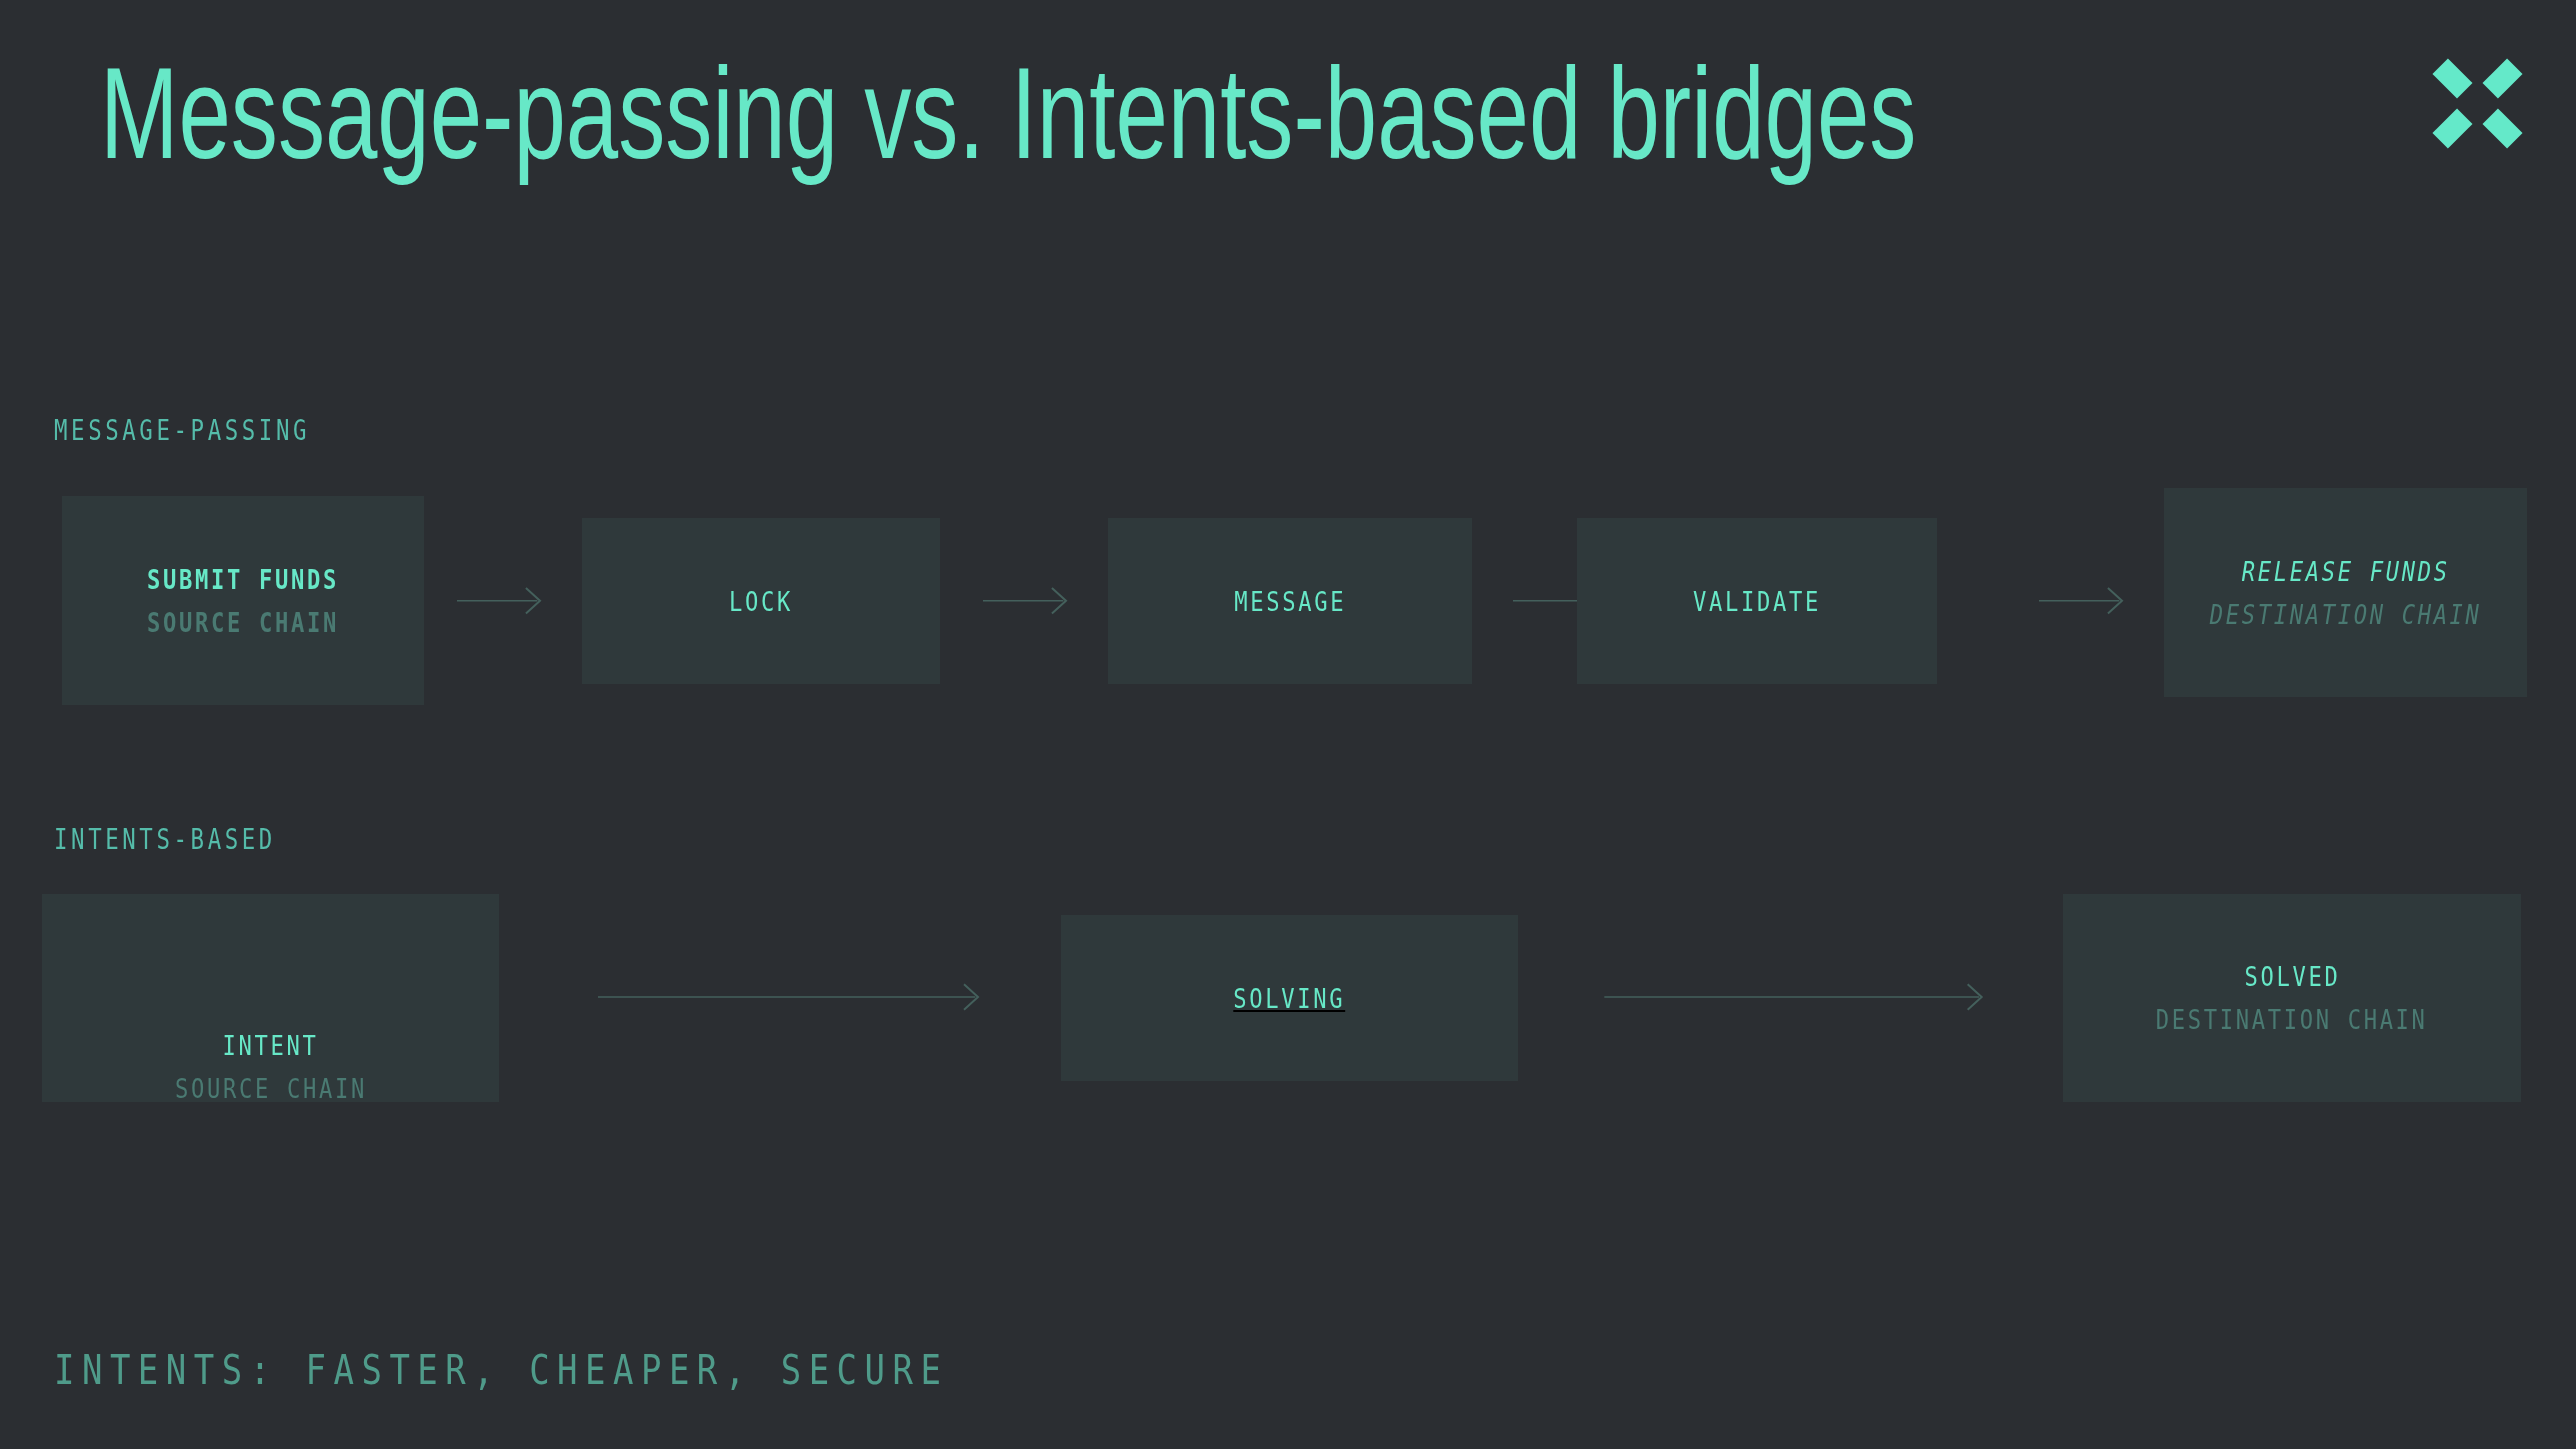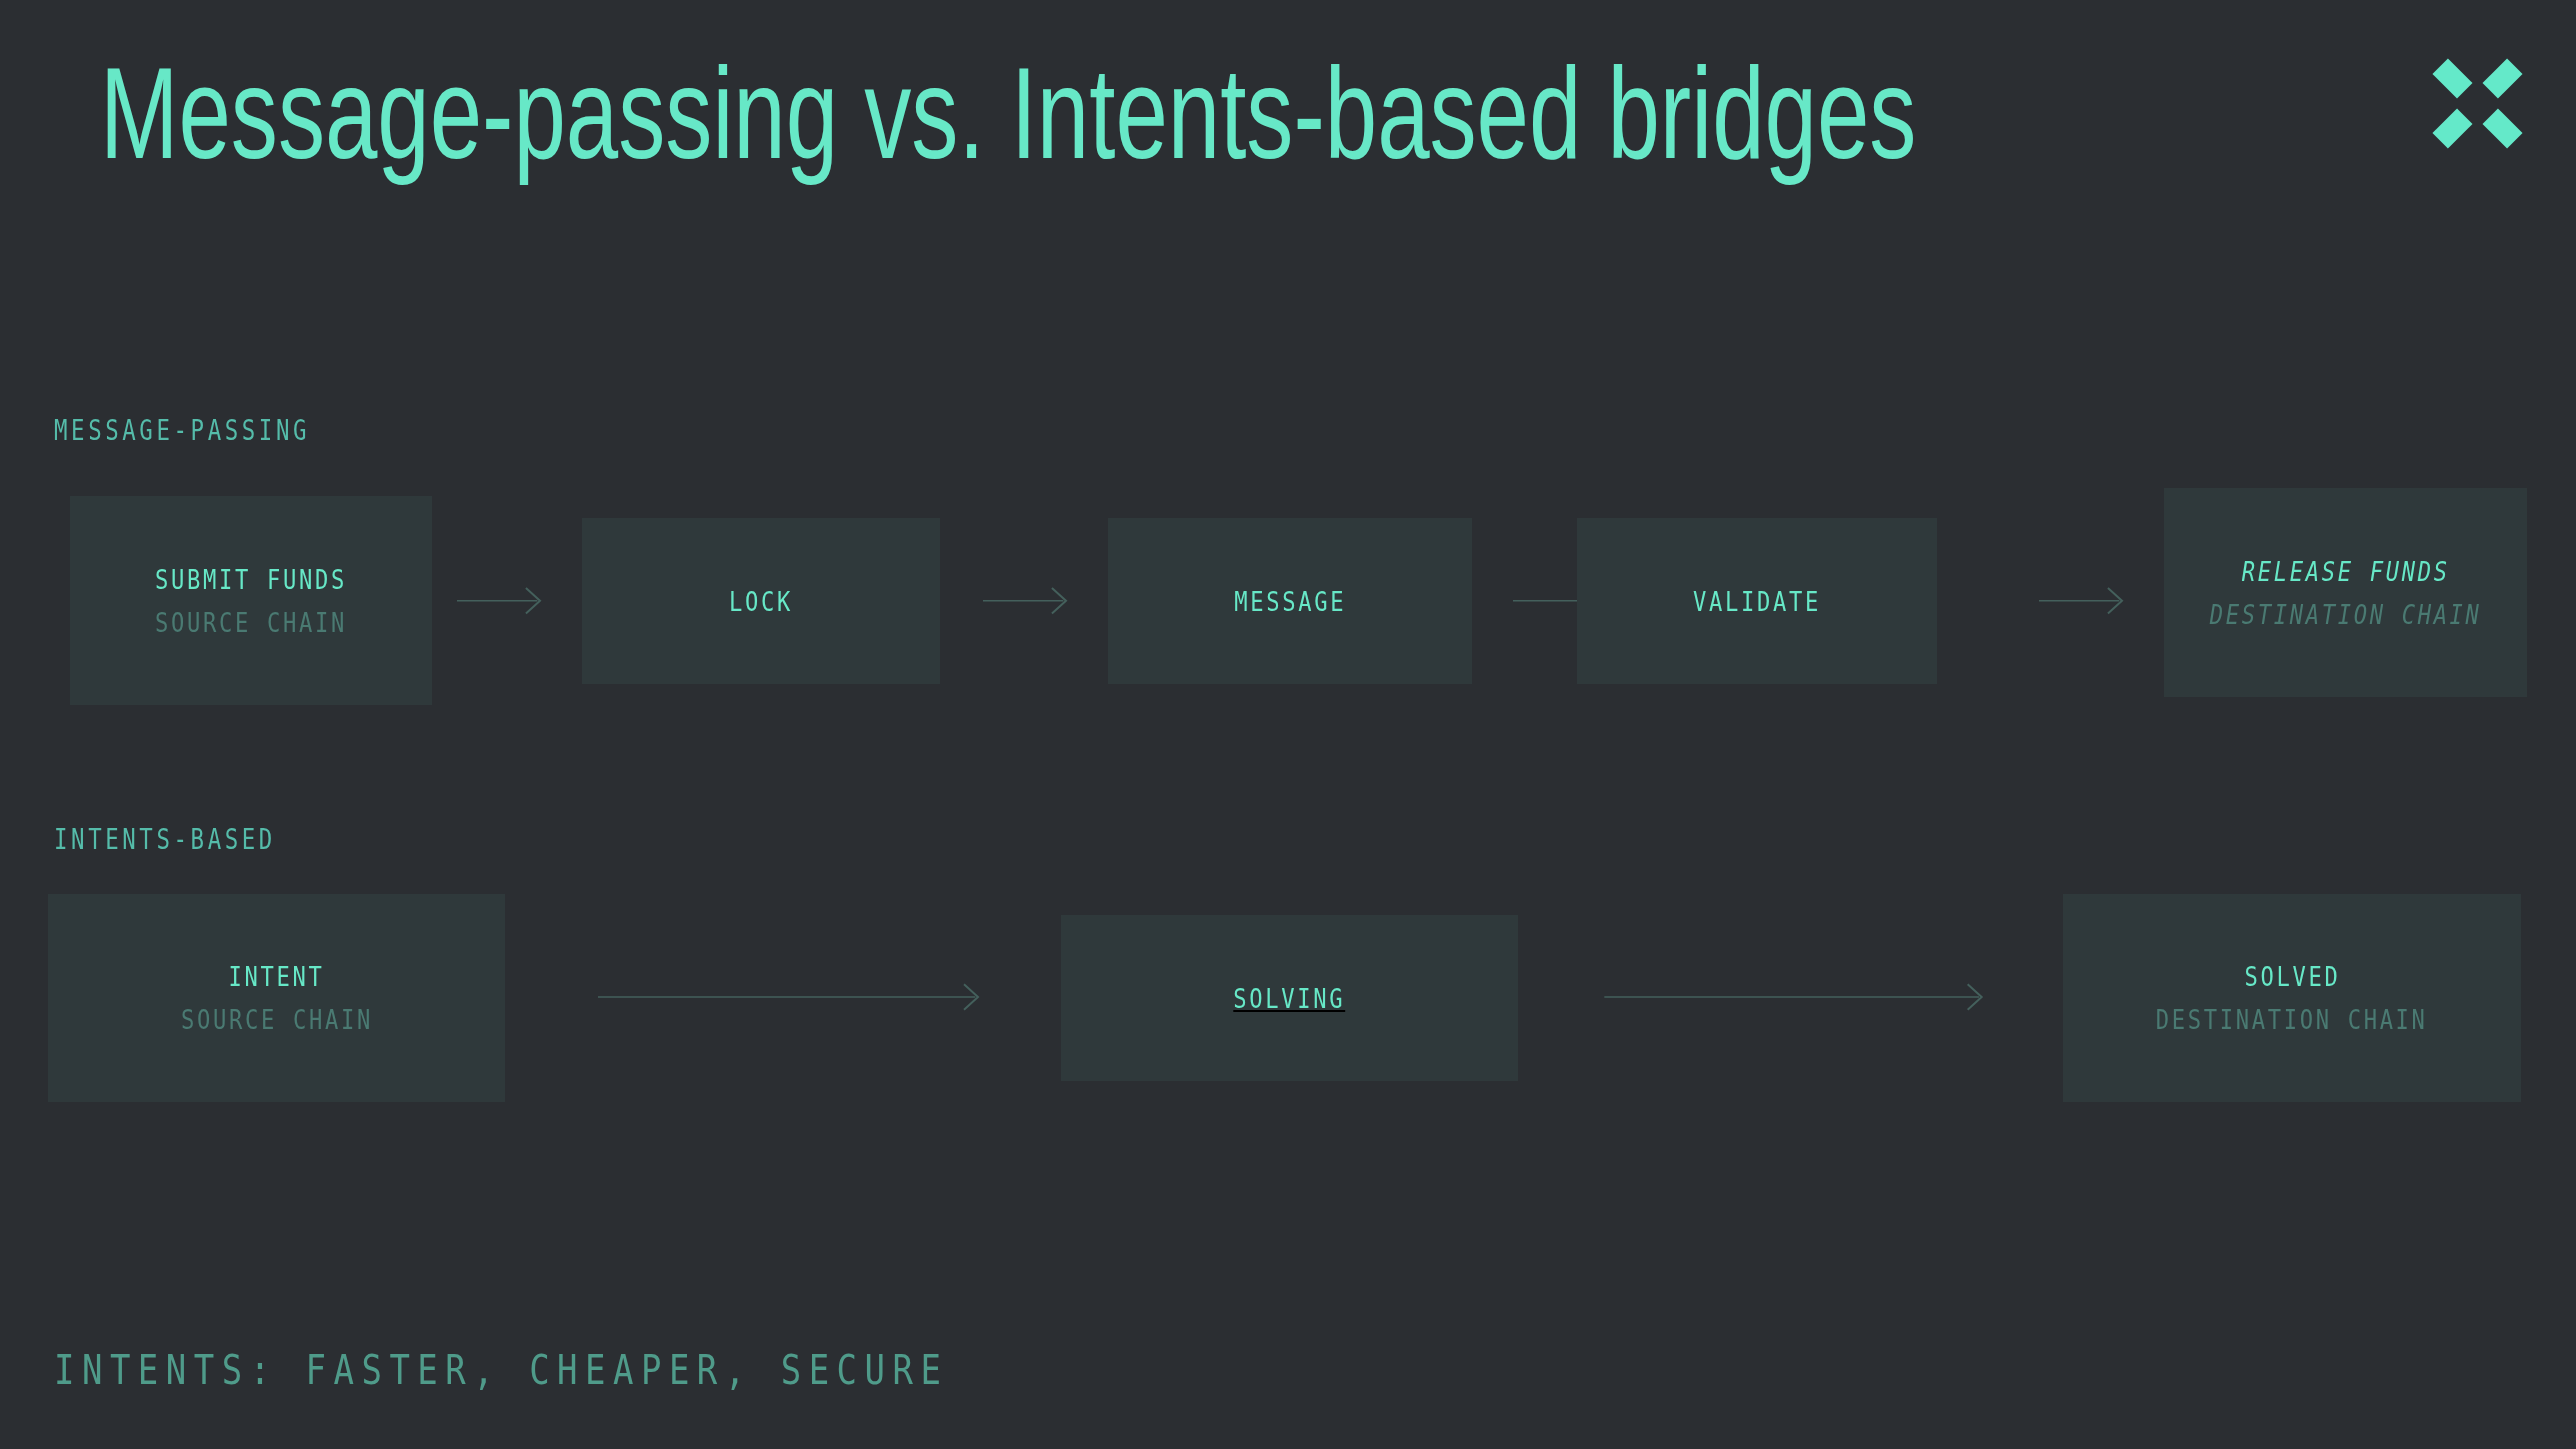--- a/index.html
+++ b/index.html
@@ -66,21 +66,21 @@
   <g stroke="#64E9C9" stroke-width="24" stroke-linecap="butt">
     <line x1="9" y1="9" x2="36" y2="36"></line>
     <line x1="91" y1="9" x2="64" y2="36"></line>
     <line x1="9" y1="91" x2="36" y2="64"></line>
     <line x1="91" y1="91" x2="64" y2="64"></line>
   </g>
 </svg>
 
 <div class="abs section-label" style="left:54px; top:417px;"><span class="squeeze">MESSAGE-PASSING</span></div>
 
-<div class="abs flow-box" style="left:70px; top:496px; width:362px; height:209px;">
+<div class="abs flow-box" style="left:62px; top:496px; width:362px; height:209px;font-weight:bold;">
   <div class="box-title">SUBMIT FUNDS</div>
   <div class="box-subtitle">SOURCE CHAIN</div>
 </div>
 
 <svg class="abs arrow" style="left:457px; top:586px;" width="85" height="29.5" viewBox="0 0 127 44">
   <line x1="0" y1="22" x2="120" y2="22"></line>
   <polyline points="103,3 124,22 103,41"></polyline>
 </svg>
 
 <div class="abs flow-box" style="left:582px; top:518px; width:358px; height:166px;">
@@ -110,21 +110,21 @@
   <polyline points="103,3 124,22 103,41"></polyline>
 </svg>
 
 <div class="abs flow-box" style="left:2164px; top:488px; width:363px; height:209px;font-style:italic;">
   <div class="box-title">RELEASE FUNDS</div>
   <div class="box-subtitle">DESTINATION CHAIN</div>
 </div>
 
 <div class="abs section-label" style="left:54px; top:826px;"><span class="squeeze">INTENTS-BASED</span></div>
 
-<div class="abs flow-box" style="left:48px; top:894px; width:457px; height:208px;">
+<div class="abs flow-box" style="left:42px; top:894px; width:457px; height:208px;justify-content:flex-end;">
   <div class="box-title">INTENT</div>
   <div class="box-subtitle">SOURCE CHAIN</div>
 </div>
 
 <svg class="abs arrow" style="left:597px; top:981px;" width="384" height="32" viewBox="0 0 573 48">
   <line x1="0" y1="24" x2="566" y2="24"></line>
   <polyline points="549,5 570,24 549,43"></polyline>
 </svg>
 
 <div class="abs flow-box" style="left:1061px; top:915px; width:457px; height:166px;text-decoration:underline;">

